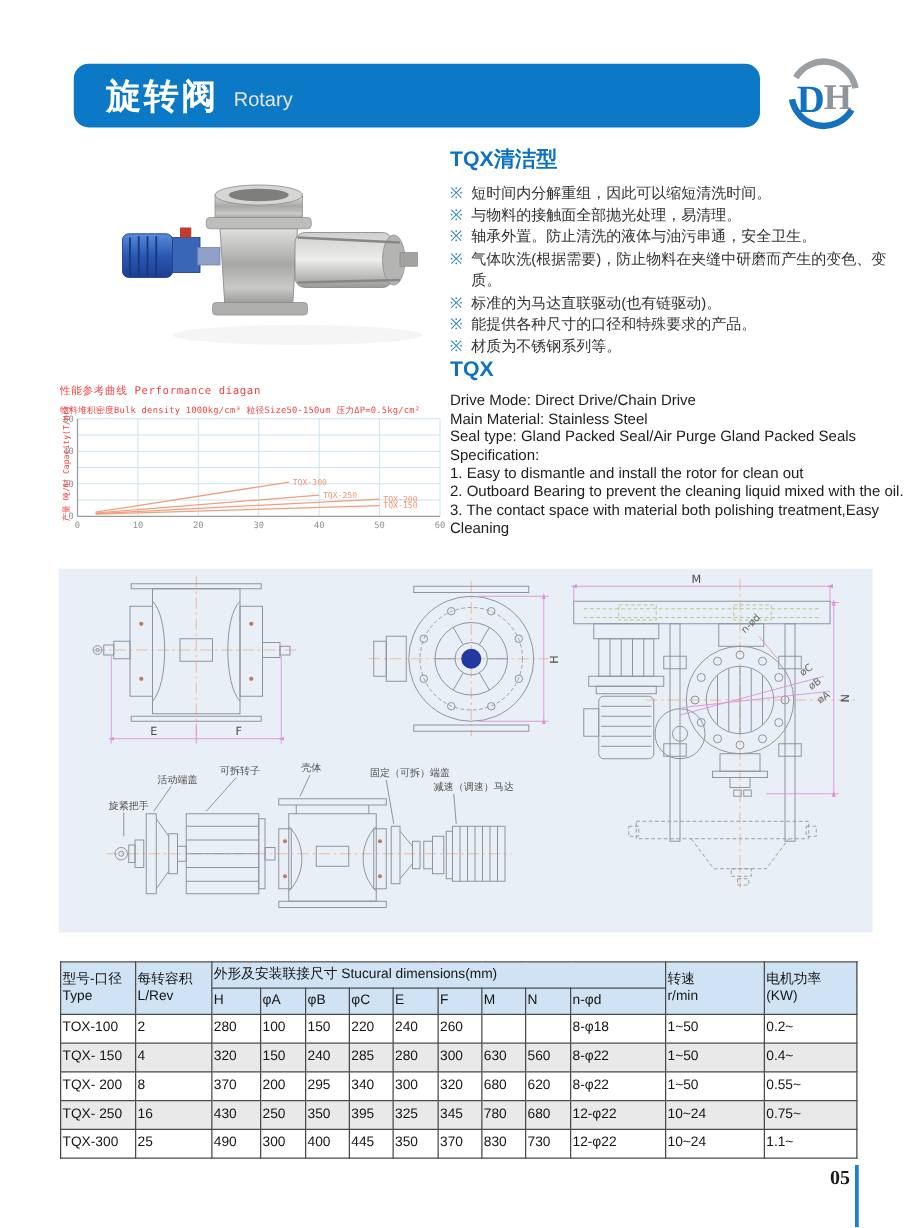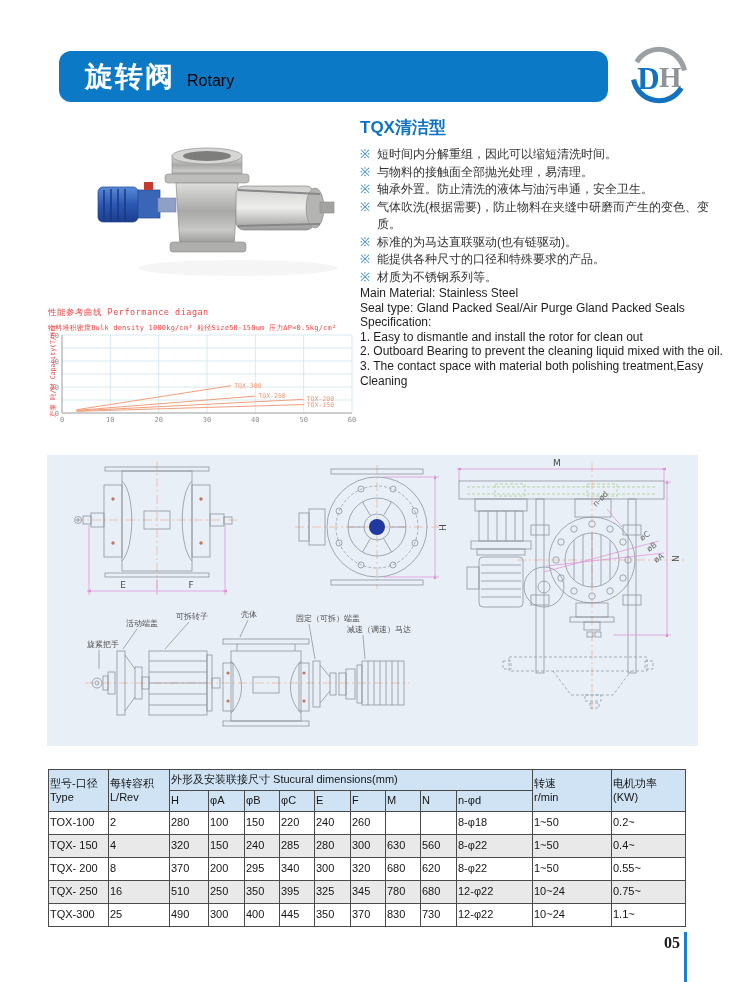--- a/index.html
+++ b/index.html
@@ -3,21 +3,21 @@
 <meta charset="utf-8">
 <style>
   html,body{margin:0;padding:0;background:#fff;}
   .page{position:relative;width:732px;height:982px;background:#fff;overflow:hidden;
         font-family:"Liberation Sans",sans-serif;}
 
   
   .banner{position:absolute;left:59px;top:51px;width:549px;height:51px;background:#0b79c6;
           border-radius:12px;display:flex;align-items:center;padding-left:26px;box-sizing:border-box;}
   .banner .zh{color:#fff;font-size:28px;font-weight:bold;letter-spacing:2px;}
-  .banner .en{color:#000000;font-size:16px;margin-left:12px;margin-top:8px;}
+  .banner .en{color:#e5e5e5;font-size:16px;margin-left:12px;margin-top:8px;}
   .logo{position:absolute;left:629px;top:43px;width:60px;height:64px;}
 
   
   .photo{position:absolute;left:88px;top:130px;width:250px;height:155px;}
 
   
   .right-col{position:absolute;left:360px;top:116px;width:360px;}
   .sec-title{color:#0d72c4;font-size:17px;font-weight:bold;margin:0 0 7px 0;}
   .feat{display:flex;font-size:12px;color:#333;line-height:17.5px;}
   .feat .mk{color:#2a7fc9;margin-right:7px;flex:0 0 auto;}
@@ -152,20 +152,22 @@
       <span class="mk">※</span>
       <span>能提供各种尺寸的口径和特殊要求的产品。</span>
       </div>
     <div class="feat">
       <span class="mk">※</span>
       <span>材质为不锈钢系列等。</span>
       </div>
   </div>
 
   <div class="tqx-block">
+    <div class="sec-title">TQX</div>
+    <div class="tqx-line">Drive Mode: Direct Drive/Chain Drive</div>
     <div class="tqx-line">Main Material: Stainless Steel</div>
     <div class="tqx-line">Seal type: Gland Packed Seal/Air Purge Gland Packed Seals</div>
     <div class="tqx-line">Specification:</div>
     <div class="tqx-line">1. Easy to dismantle and install the rotor for clean out</div>
     <div class="tqx-line">2. Outboard Bearing to prevent the cleaning liquid mixed with the oil.</div>
     <div class="tqx-line">3. The contact space with material both polishing treatment,Easy Cleaning</div>
   </div>
 
   <div class="chart">
     <div class="chart-title">性能参考曲线 Performance diagan</div>
@@ -528,21 +530,21 @@
           <td>320</td>
           <td>680</td>
           <td>620</td>
           <td>8-φ22</td>
           <td>1~50</td>
           <td>0.55~</td>
         </tr>
         <tr>
           <td>TQX- 250</td>
           <td>16</td>
-          <td>510</td>
+          <td>430</td>
           <td>250</td>
           <td>350</td>
           <td>395</td>
           <td>325</td>
           <td>345</td>
           <td>780</td>
           <td>680</td>
           <td>12-φ22</td>
           <td>10~24</td>
           <td>0.75~</td>

